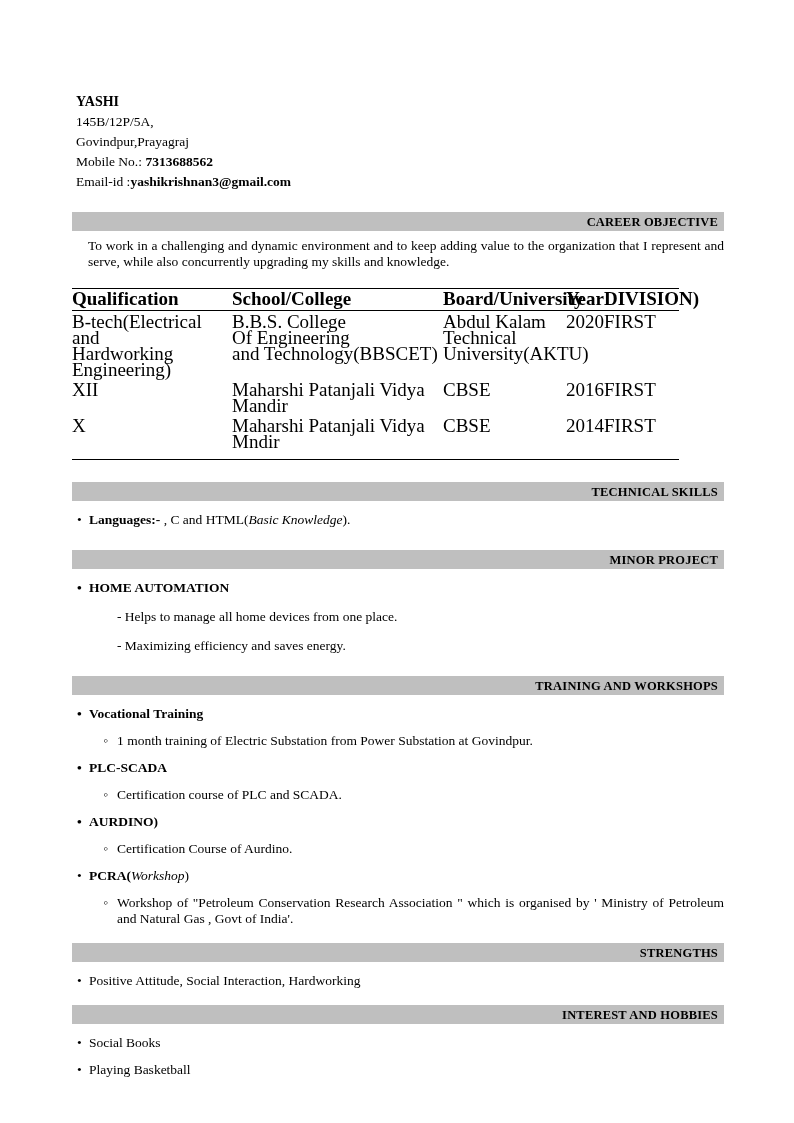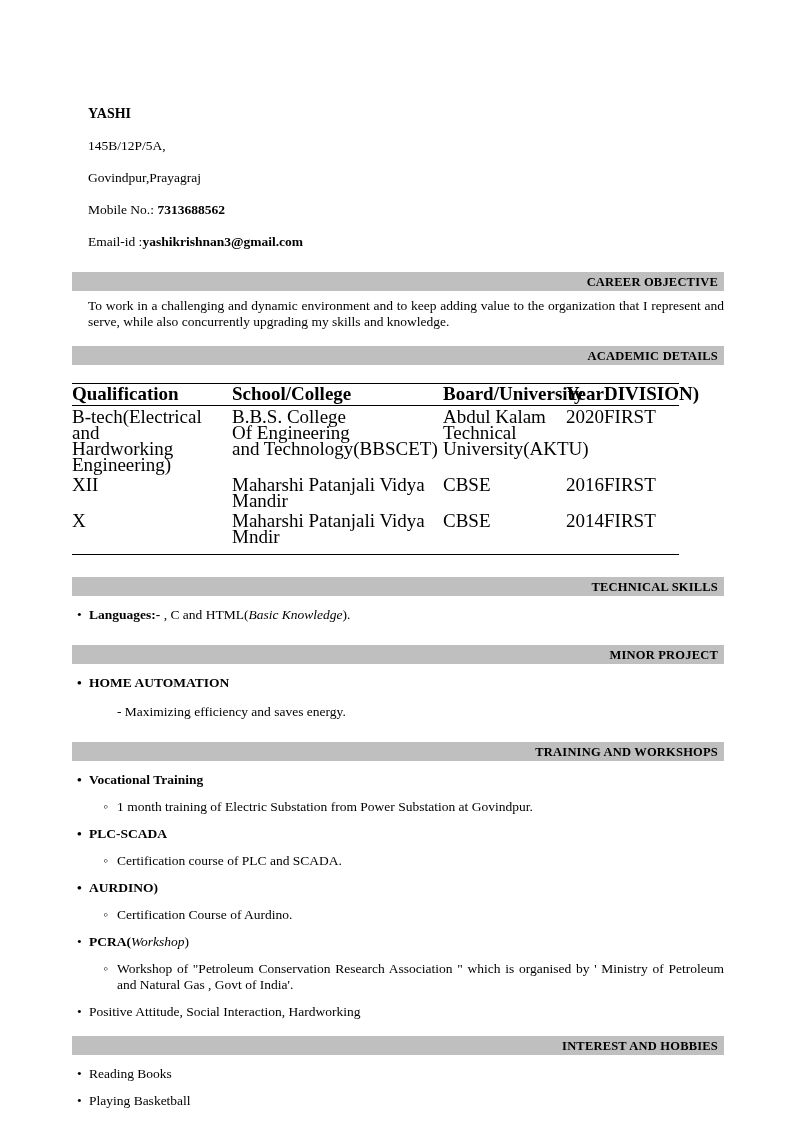--- a/index.html
+++ b/index.html
@@ -8,21 +8,21 @@
   .page {
     width: 794px; height: 1123px; overflow: hidden;
     background: #ffffff; color: #000;
     font-family: "Liberation Serif", "DejaVu Serif", serif;
     font-size: 13.5px; line-height: 16px;
     padding: 90px 70px 0 72px;
     position: relative;
   }
   .b { font-weight: bold; }
   .i { font-style: italic; }
-  .contact div { margin: 16px; }
+  .contact div { margin: 4px; }
   .name { font-weight: bold; font-size: 14px; }
   .section-bar {
     background: var(--bar);
     font-weight: bold; font-size: 12.5px; line-height: 12px;
     padding: 4px 6px 3px 7px;
     margin-top: 22px;
     letter-spacing: 0.2px;
     text-align: right;
   }
   .objective {
@@ -59,21 +59,20 @@
     <div class="name">YASHI</div>
     <div>145B/12P/5A,</div>
     <div>Govindpur,Prayagraj</div>
     <div><span>Mobile No.: </span><span class="b">7313688562</span></div>
     <div><span>Email-id :</span><span class="b">yashikrishnan3@gmail.com</span></div>
   </div>
 
   <div class="section-bar">CAREER OBJECTIVE</div>
   <p class="objective">To work in a challenging and dynamic environment and to keep adding value to the organization that I represent and serve, while also concurrently upgrading my skills and knowledge.</p>
 
-  <div class="section-bar mt-lg">ACADEMIC DETAILS</div>
   <table class="academic">
     <colgroup>
       <col class="col-q">
         <col class="col-s">
         <col class="col-b">
         <col class="col-y">
         <col class="col-d">
     </colgroup>
     <thead>
       <tr>
@@ -118,31 +117,33 @@
         <td>FIRST</td>
       </tr>
     </tbody>
   </table>
 
   <div class="section-bar">TECHNICAL SKILLS</div>
   <div class="li1"><span class="b">Languages:-</span><span> , C and HTML(</span><span class="i">Basic Knowledge</span><span>).</span></div>
 
   <div class="section-bar">MINOR PROJECT</div>
   <div class="li1 b">HOME AUTOMATION</div>
+  <div class="dash-item">- Helps to manage all home devices from one place.</div>
   <div class="dash-item">- Maximizing efficiency and saves energy.</div>
 
   <div class="section-bar">TRAINING AND WORKSHOPS</div>
   <div class="li1 b">Vocational Training</div>
   <div class="li2">1 month training of Electric Substation from Power Substation at Govindpur.</div>
   <div class="li1 b">PLC-SCADA</div>
   <div class="li2">Certification course of PLC and SCADA.</div>
   <div class="li1 b">AURDINO)</div>
   <div class="li2">Certification Course of Aurdino.</div>
   <div class="li1"><span class="b">PCRA(</span><span class="i">Workshop</span><span>)</span></div>
   <div class="li2">Workshop of "Petroleum Conservation Research Association " which is organised by ' Ministry of Petroleum and Natural Gas , Govt of India'.</div>
 
+  <div class="section-bar mt-lg">STRENGTHS</div>
   <div class="li1">Positive Attitude, Social Interaction, Hardworking</div>
 
   <div class="section-bar mt-lg">INTEREST AND HOBBIES</div>
-  <div class="li1">Reading Books</div>
+  <div class="li1">Social Books</div>
   <div class="li1">Playing Basketball</div>
 
 </div>
 
 </body></html>

